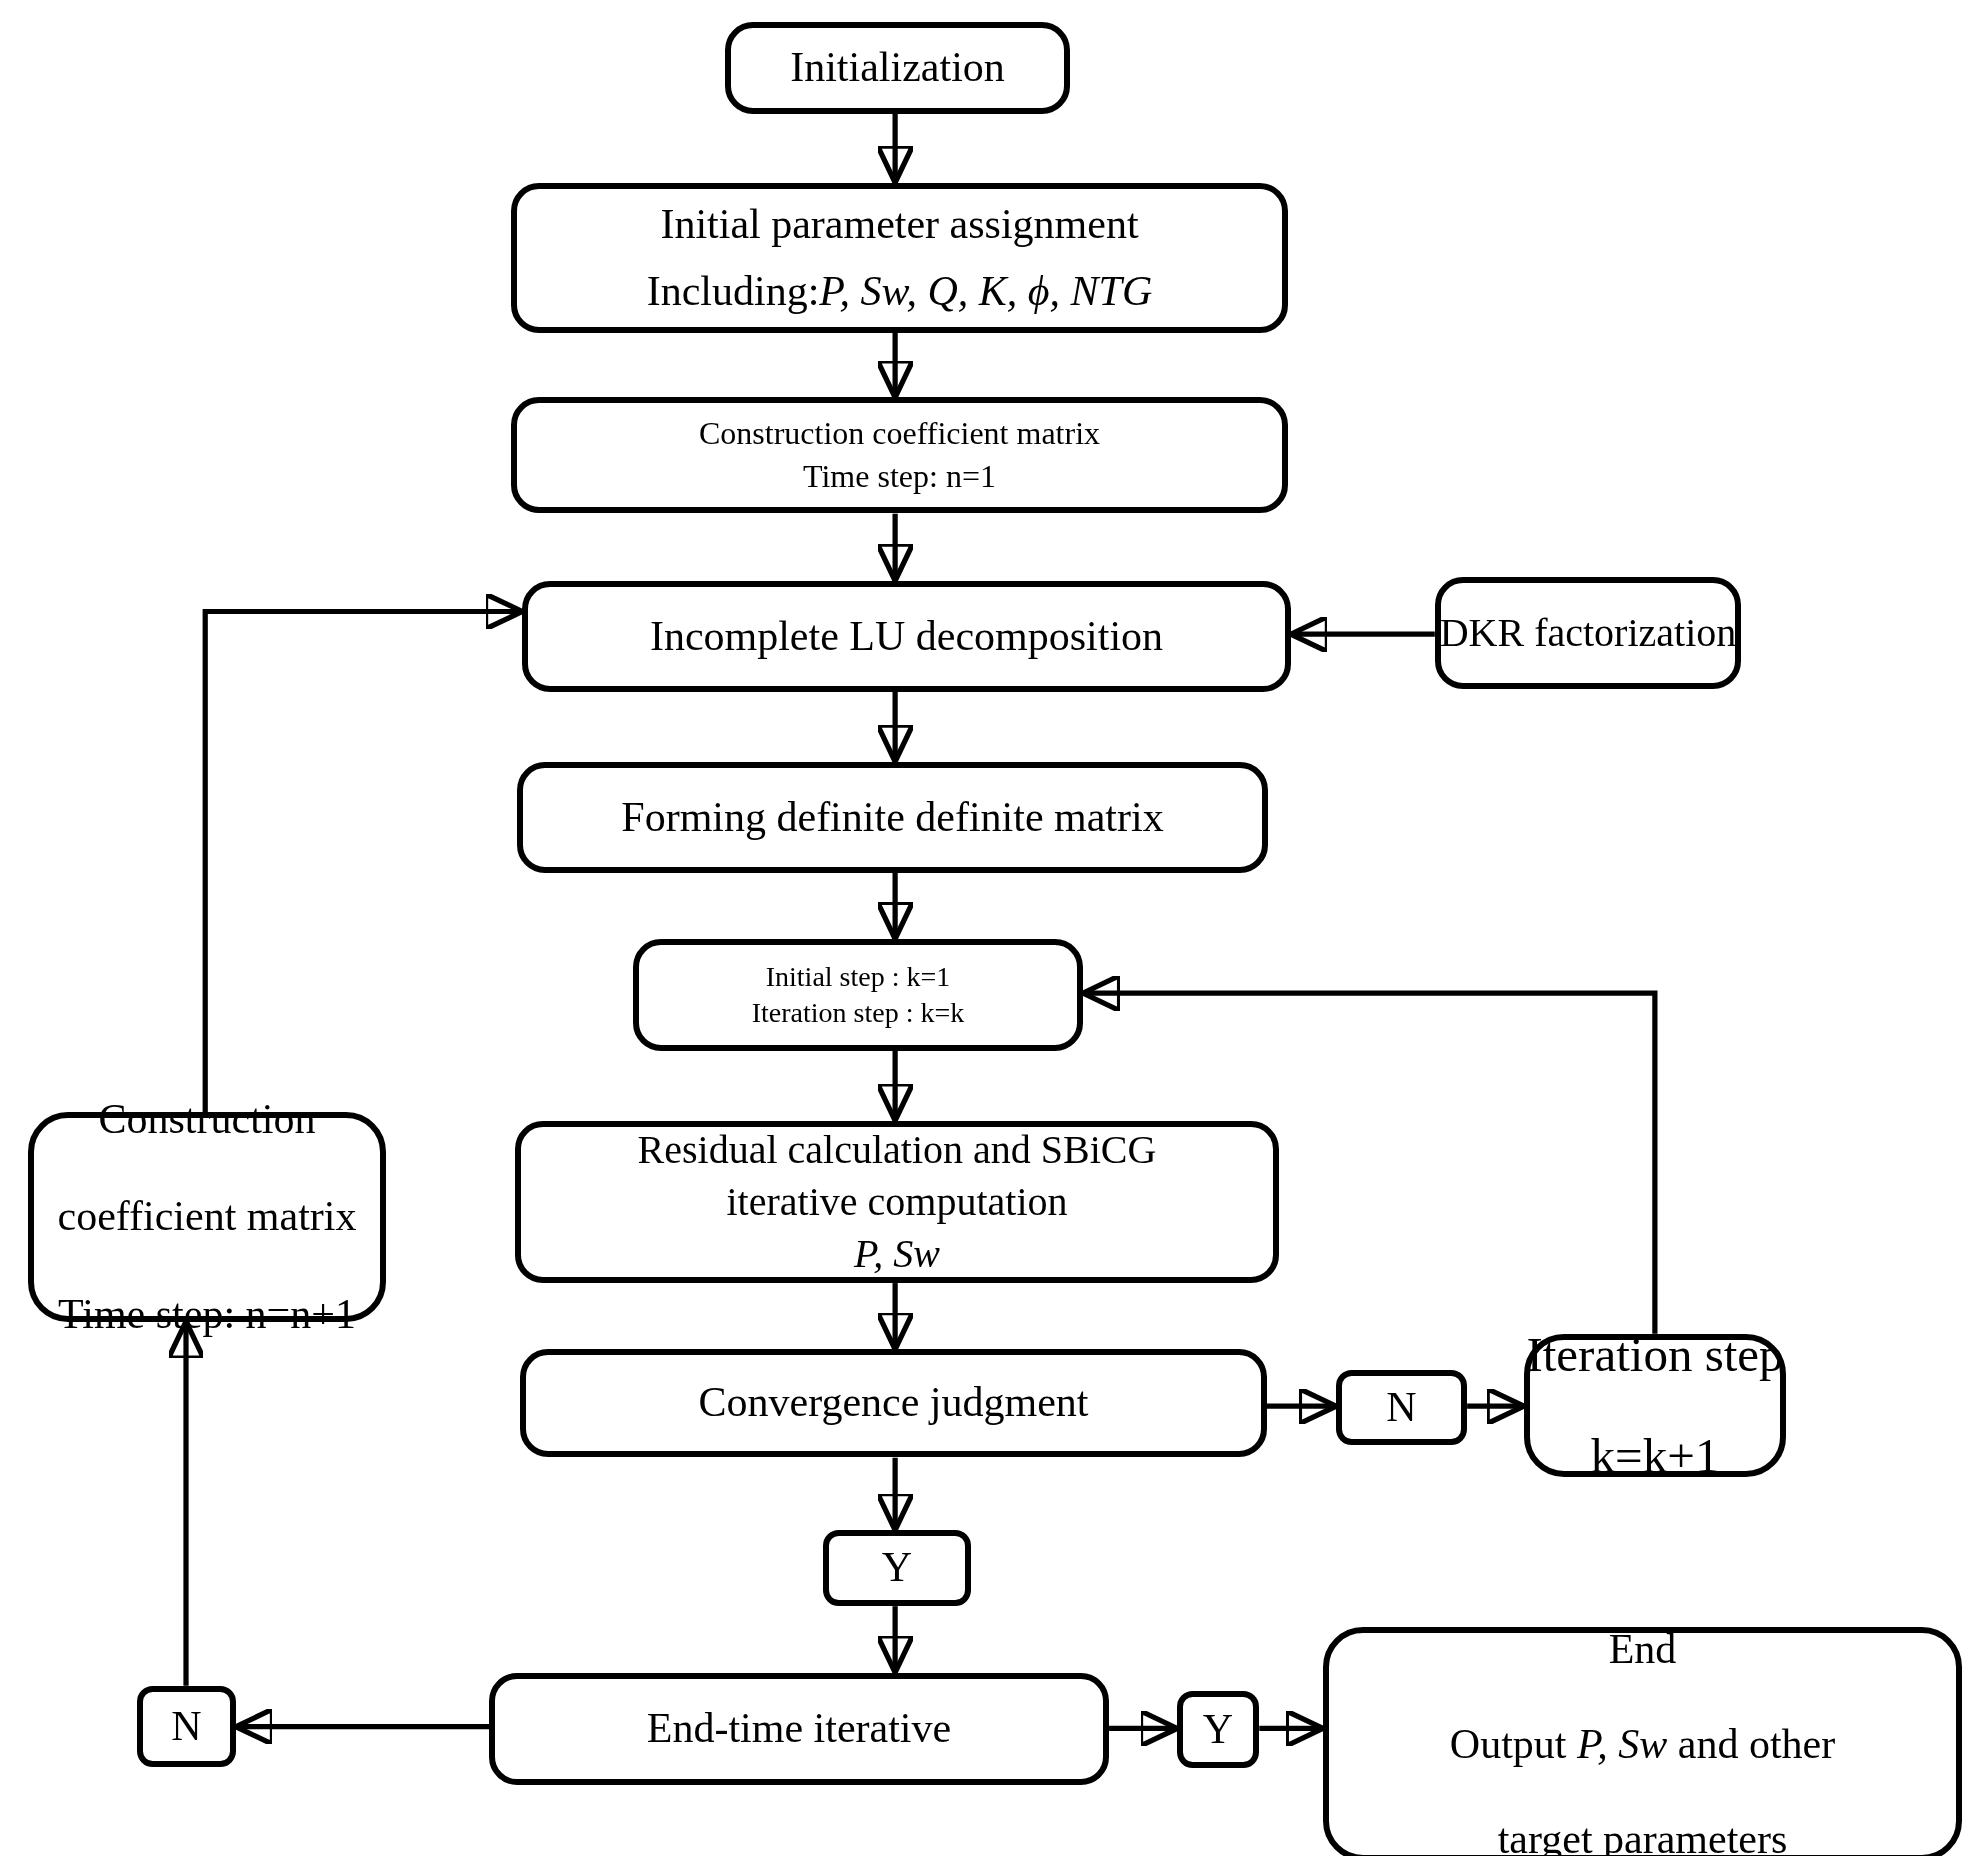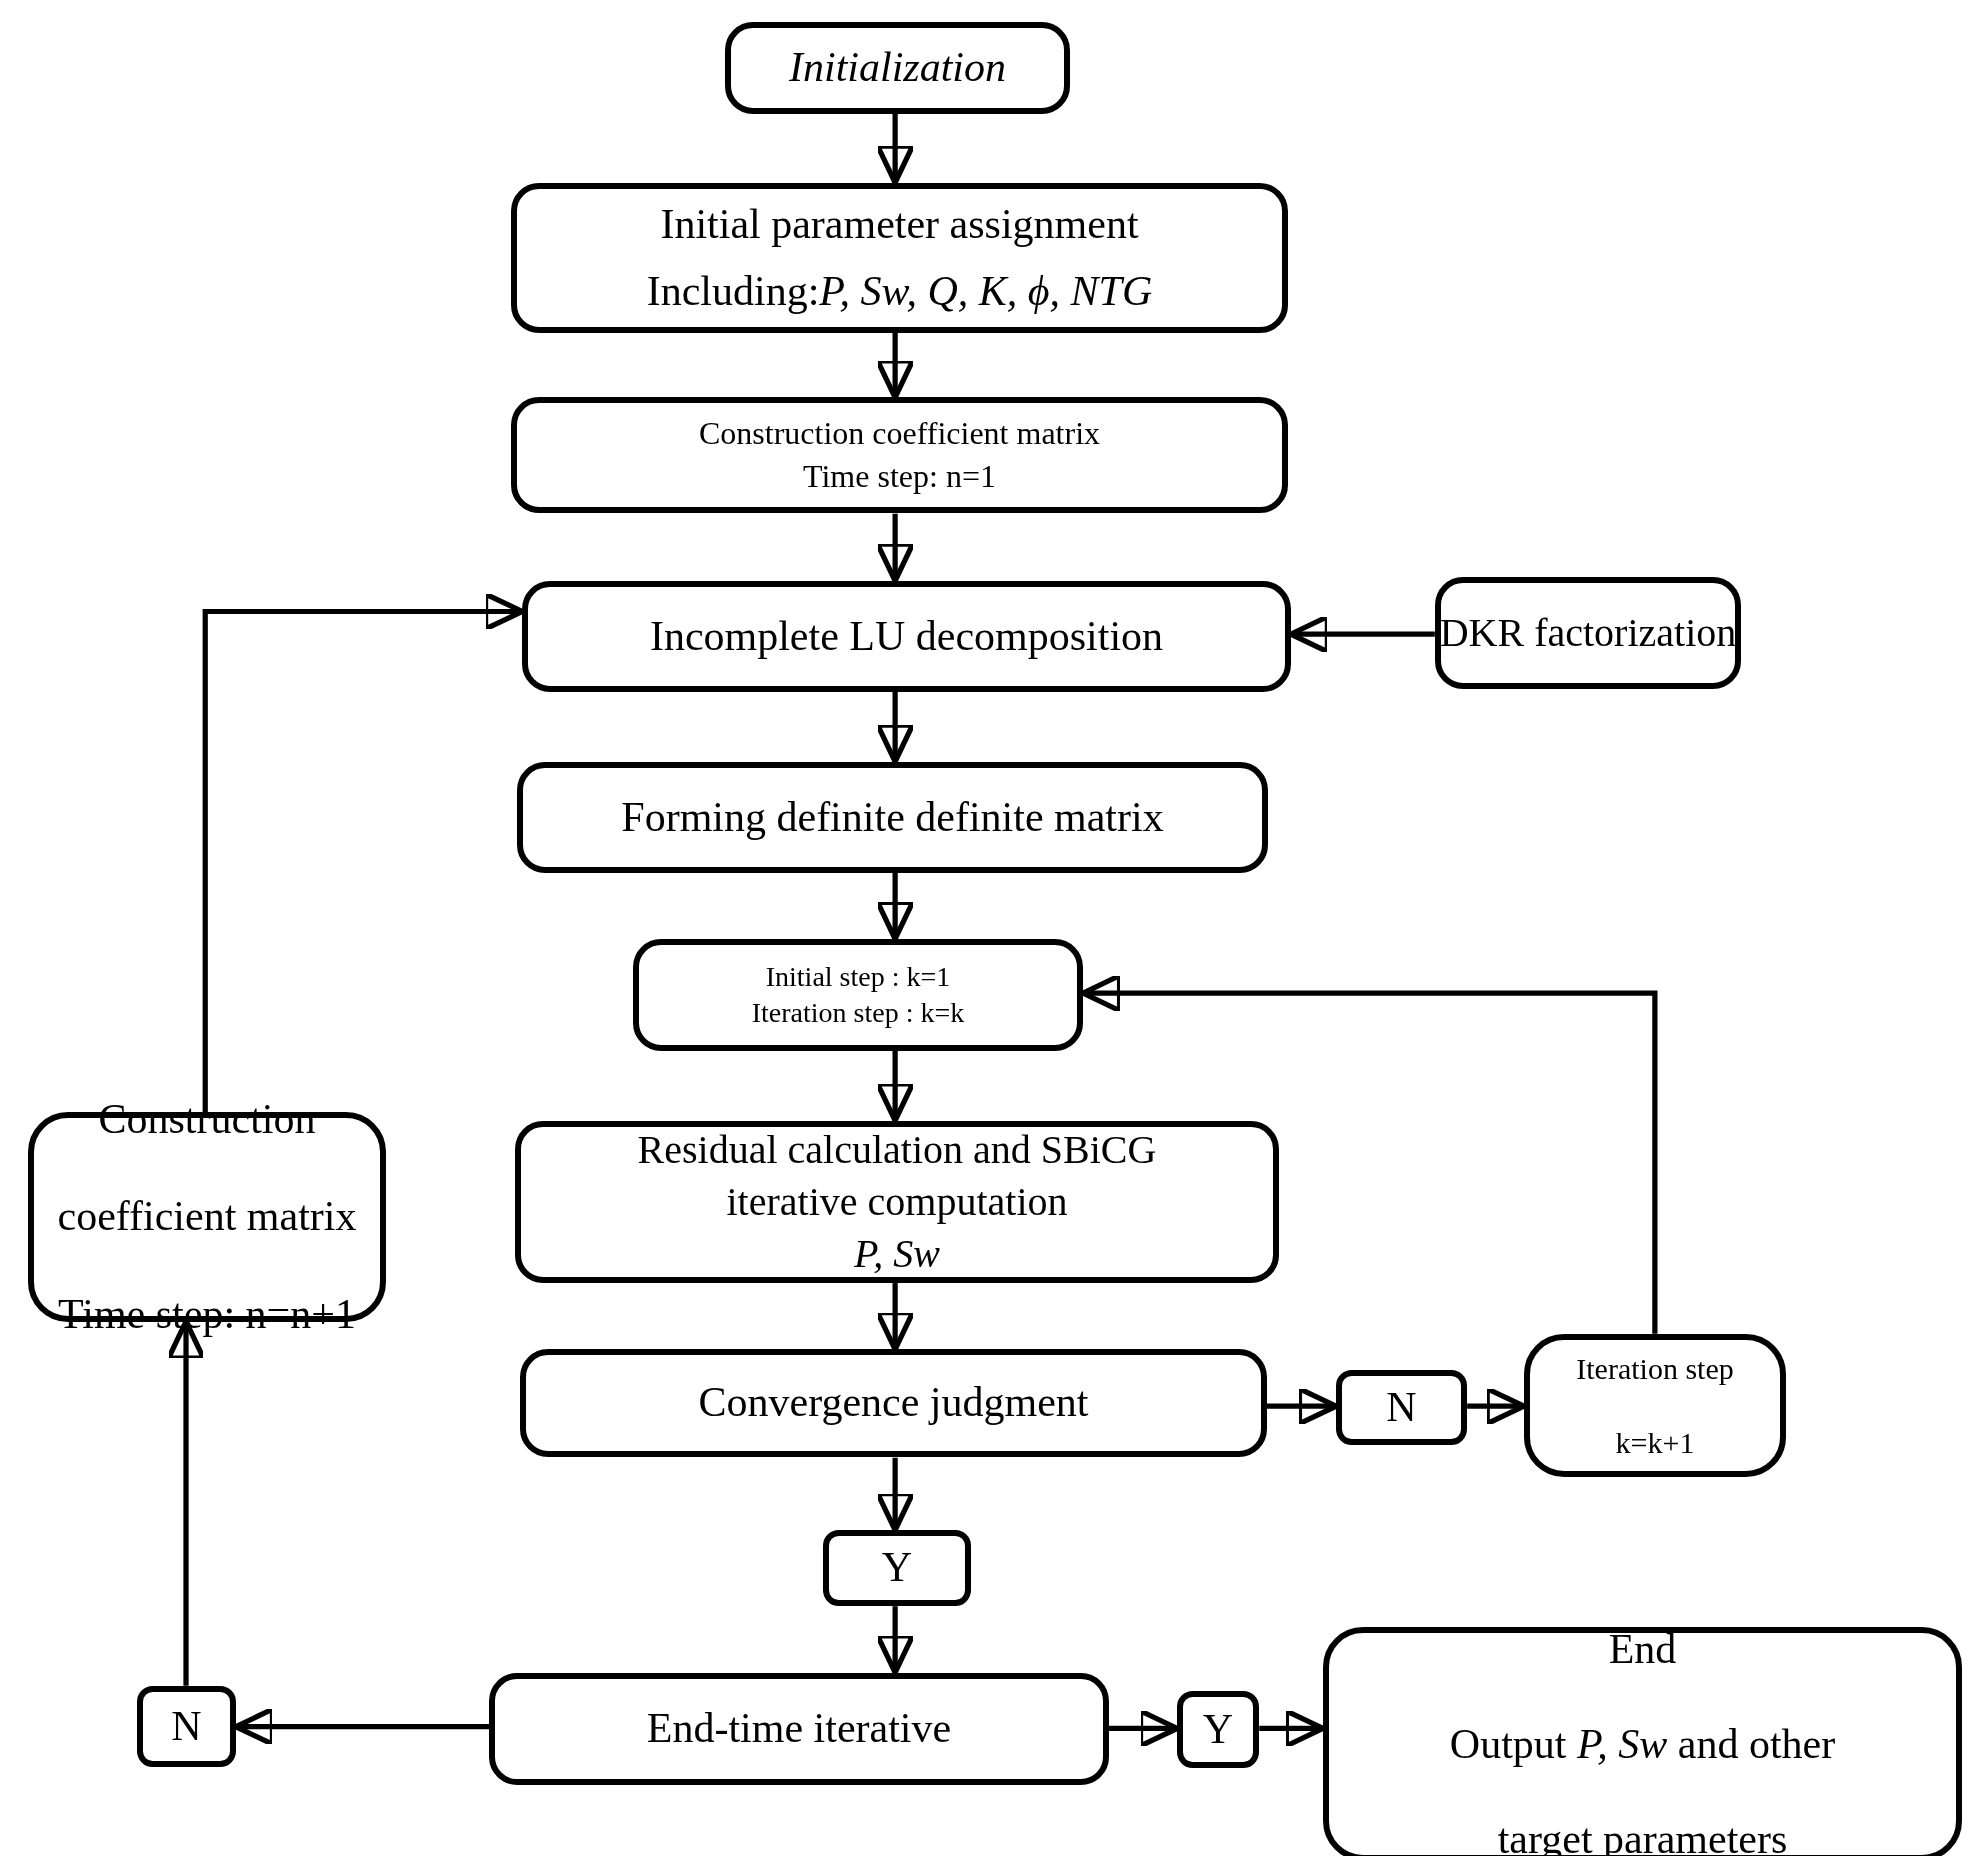--- a/index.html
+++ b/index.html
@@ -27,31 +27,31 @@
     text-align: center;
     font-size: 42px;
     line-height: 1.55;
     z-index: 2;
   }
   .node .ln { white-space: nowrap; }
   .it { font-style: italic; }
   .sm { border-radius: 15.7px; }
   .rounder { border-radius: 40px; gap: 32px; }
 
-  #n-init  { left: 725px;  top: 22px;   width: 345px; height: 92px; font-style: italic; }
+  #n-init  { left: 725px;  top: 22px;   width: 345px; height: 92px; }
   #n-params{ left: 511px;  top: 183px;  width: 777px; height: 150px; line-height: 1.6; }
   #n-cmat1 { left: 511px;  top: 397px;  width: 777px; height: 116px; font-size: 32px; line-height: 1.35; }
   #n-lu    { left: 522px;  top: 581px;  width: 769px; height: 111px; }
   #n-dkr   { left: 1435px; top: 577px;  width: 306px; height: 112px; font-size: 40px; }
   #n-form  { left: 517px;  top: 762px;  width: 751px; height: 111px; }
   #n-istep { left: 633px;  top: 939px; width: 450px; height: 112px; font-size: 28px; line-height: 1.3; }
   #n-resid { left: 515px;  top: 1121px; width: 764px; height: 162px; font-size: 40px; line-height: 1.3; }
   #n-conv  { left: 520px;  top: 1349px; width: 747px; height: 108px; }
   #n-n1    { left: 1336px; top: 1370px; width: 131px; height: 75px; }
-  #n-iter  { left: 1524px; top: 1334px; width: 262px; height: 143px; font-size: 30px; line-height: 1.4; }
+  #n-iter  { left: 1524px; top: 1334px; width: 262px; height: 143px; font-size: 49px; line-height: 1.4; }
   #n-y1    { left: 823px;  top: 1530px; width: 148px; height: 76px; }
   #n-endj  { left: 489px;  top: 1673px; width: 620px; height: 112px; }
   #n-n2    { left: 137px;  top: 1686px; width: 99px; height: 81px; }
   #n-cmat2 { left: 28px;   top: 1112px; width: 358px; height: 210px; line-height: 1.55; }
   #n-y2    { left: 1177px; top: 1691px; width: 82px;  height: 77px; }
   #n-end   { left: 1323px; top: 1627px; width: 639px; height: 234px; line-height: 1.5; }
 </style>
 </head>
 <body>
 

